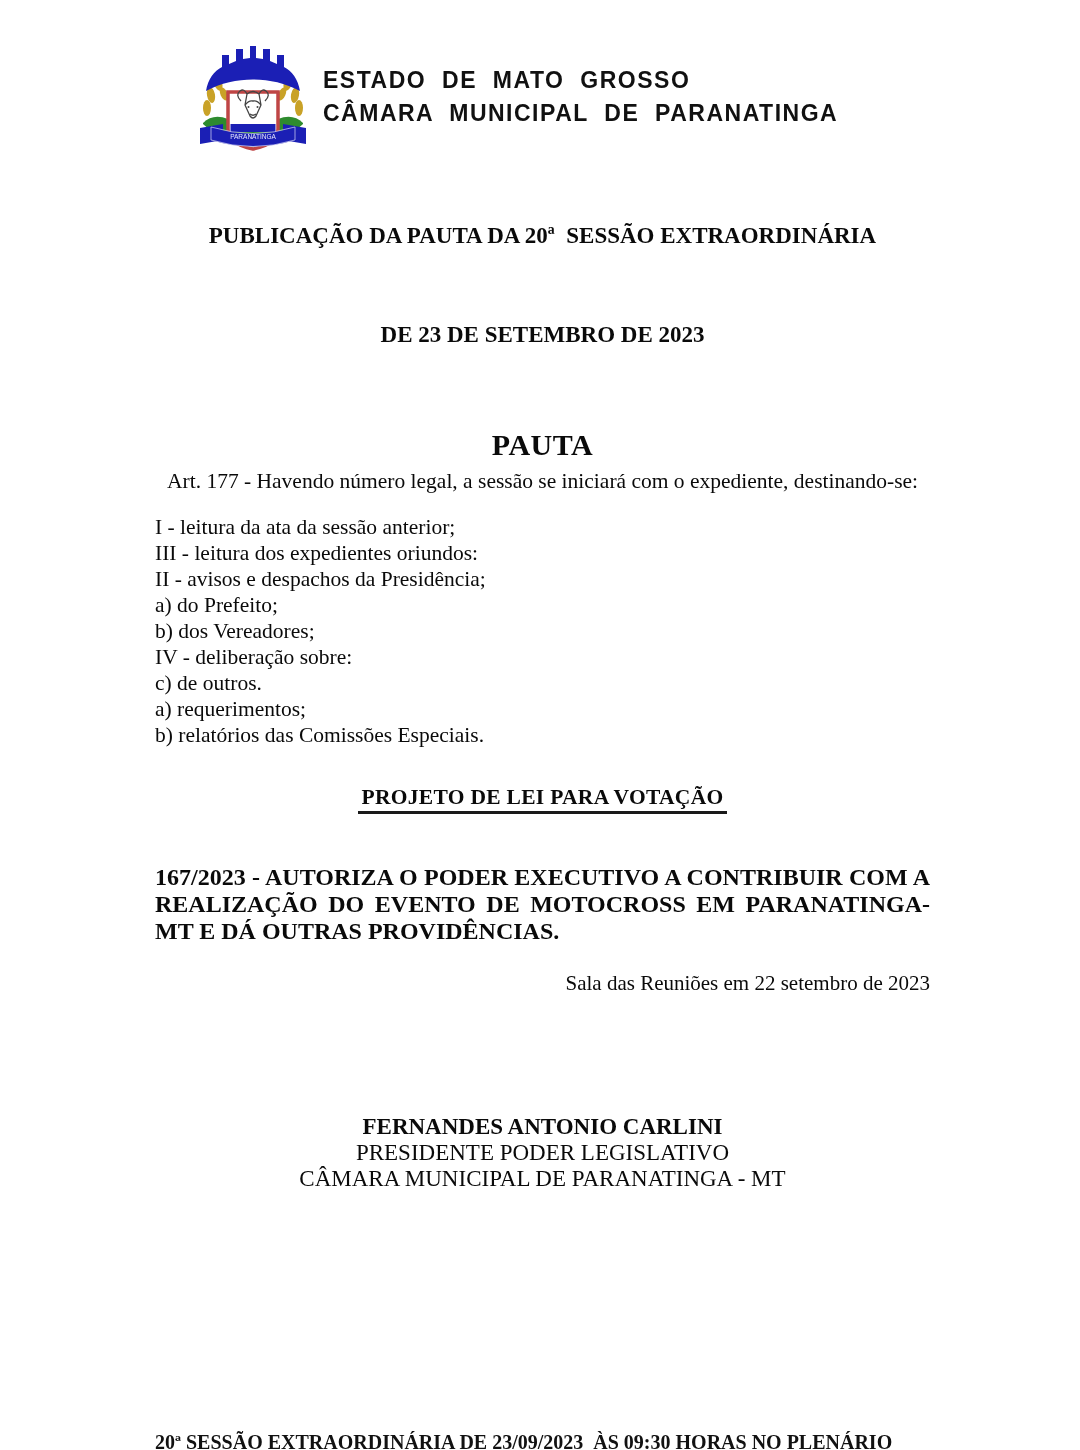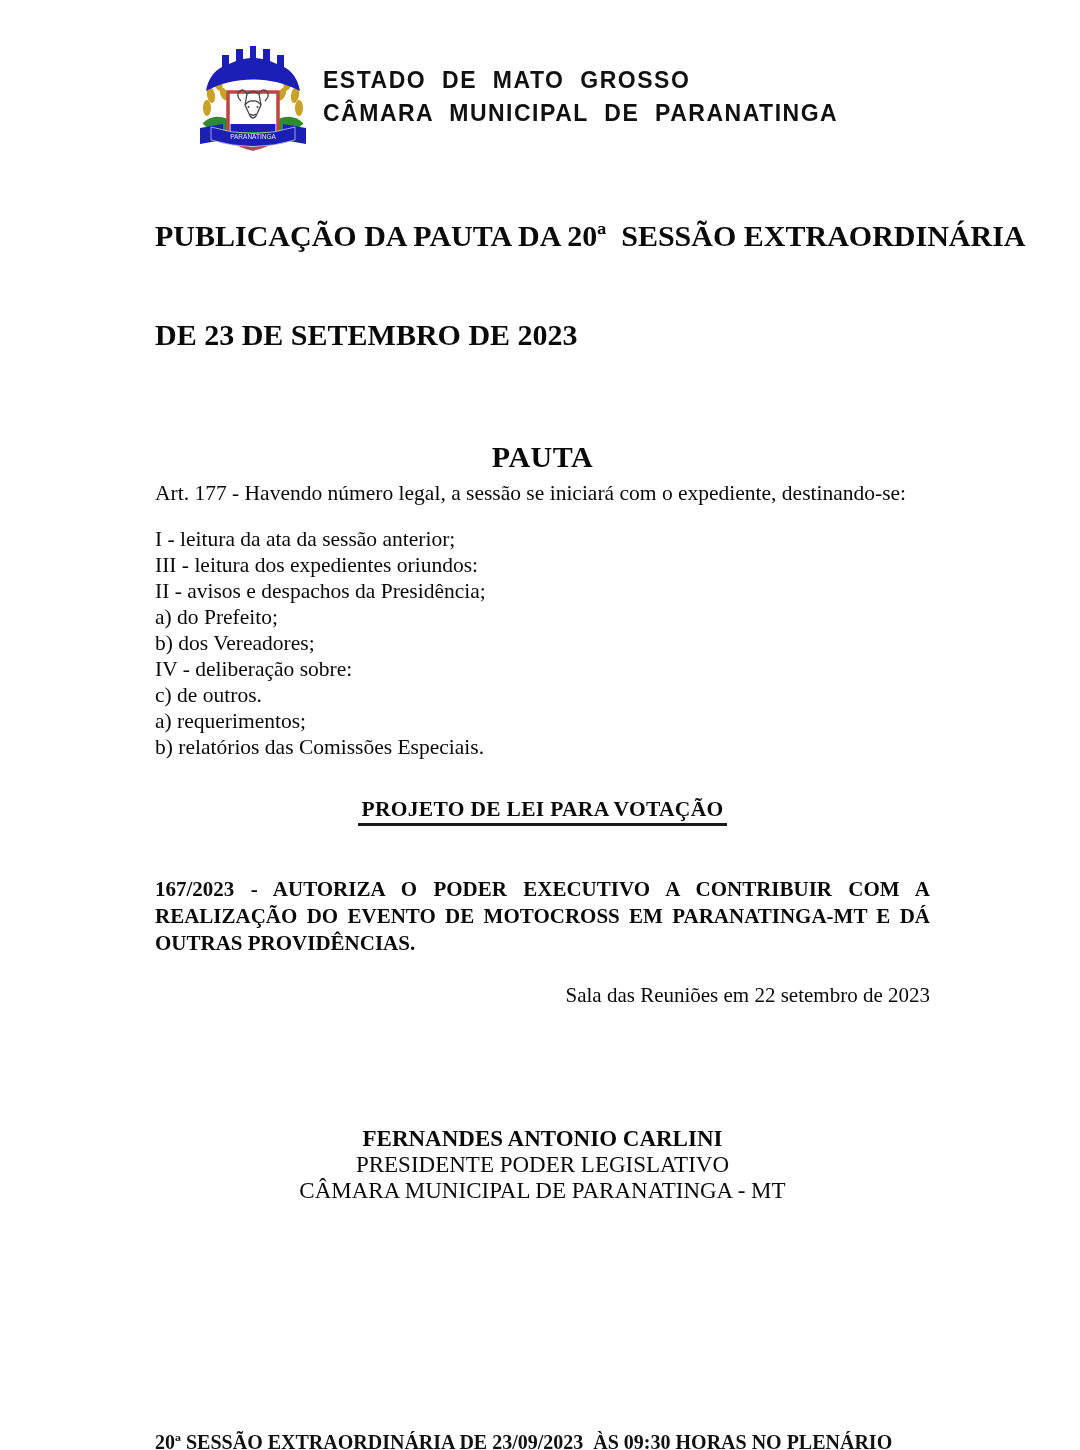--- a/index.html
+++ b/index.html
@@ -18,34 +18,34 @@
   .crest { width:112px; height:125px; flex:none; }
   .org {
     margin-left:14px; margin-top:36px;
     font-family:"Liberation Sans", sans-serif;
     font-weight:bold; font-size:23px; line-height:33px;
     letter-spacing:1.5px; word-spacing:8px; white-space:nowrap;
     color:#111;
   }
 
   
-  .doc-title { text-align:left; font-weight:bold; font-size:30px; line-height:33px; white-space:pre; }
-  .pauta-heading { margin-top:22px; text-align:center; font-weight:bold; font-size:30px; line-height:36px; letter-spacing:0.5px; }
+  .doc-title { text-align:center; font-weight:bold; font-size:23px; line-height:33px; white-space:pre; }
+  .pauta-heading { margin-top:10px; text-align:center; font-weight:bold; font-size:30px; line-height:36px; letter-spacing:0.5px; }
 
   
-  .intro { margin-top:5px; font-size:21.5px; line-height:26px; }
+  .intro { margin-top:5px; font-size:21.5px; line-height:26px;text-align:center; }
   .agenda { margin-top:20px; font-size:21.5px; line-height:26px; }
 
   .law-heading-wrap { margin-top:36px; text-align:center; line-height:26px; }
   .law-heading {
     display:inline-block; font-weight:bold; font-size:21.5px;
     border-bottom:3.5px solid #1a1a1a; padding:0 3px 1px 3px; letter-spacing:0.3px;text-align:right;
   }
 
-  .law-item { margin-top:50px; font-weight:bold; font-size:21px; line-height:27px; text-align:justify; }
+  .law-item { margin-top:50px; font-weight:bold; font-size:24px; line-height:27px; text-align:justify; }
 
   .dateline { margin-top:25px; text-align:right; font-size:21px; line-height:26px; }
 
   .signature { margin-top:118px; text-align:center; font-size:23px; line-height:26px; }
   .sig-name { font-weight:bold; }
 
   .footer {
     position:absolute; left:155px; top:1375px;
     font-weight:bold; font-size:20px; line-height:27px; white-space:pre; color:#111;
   }

